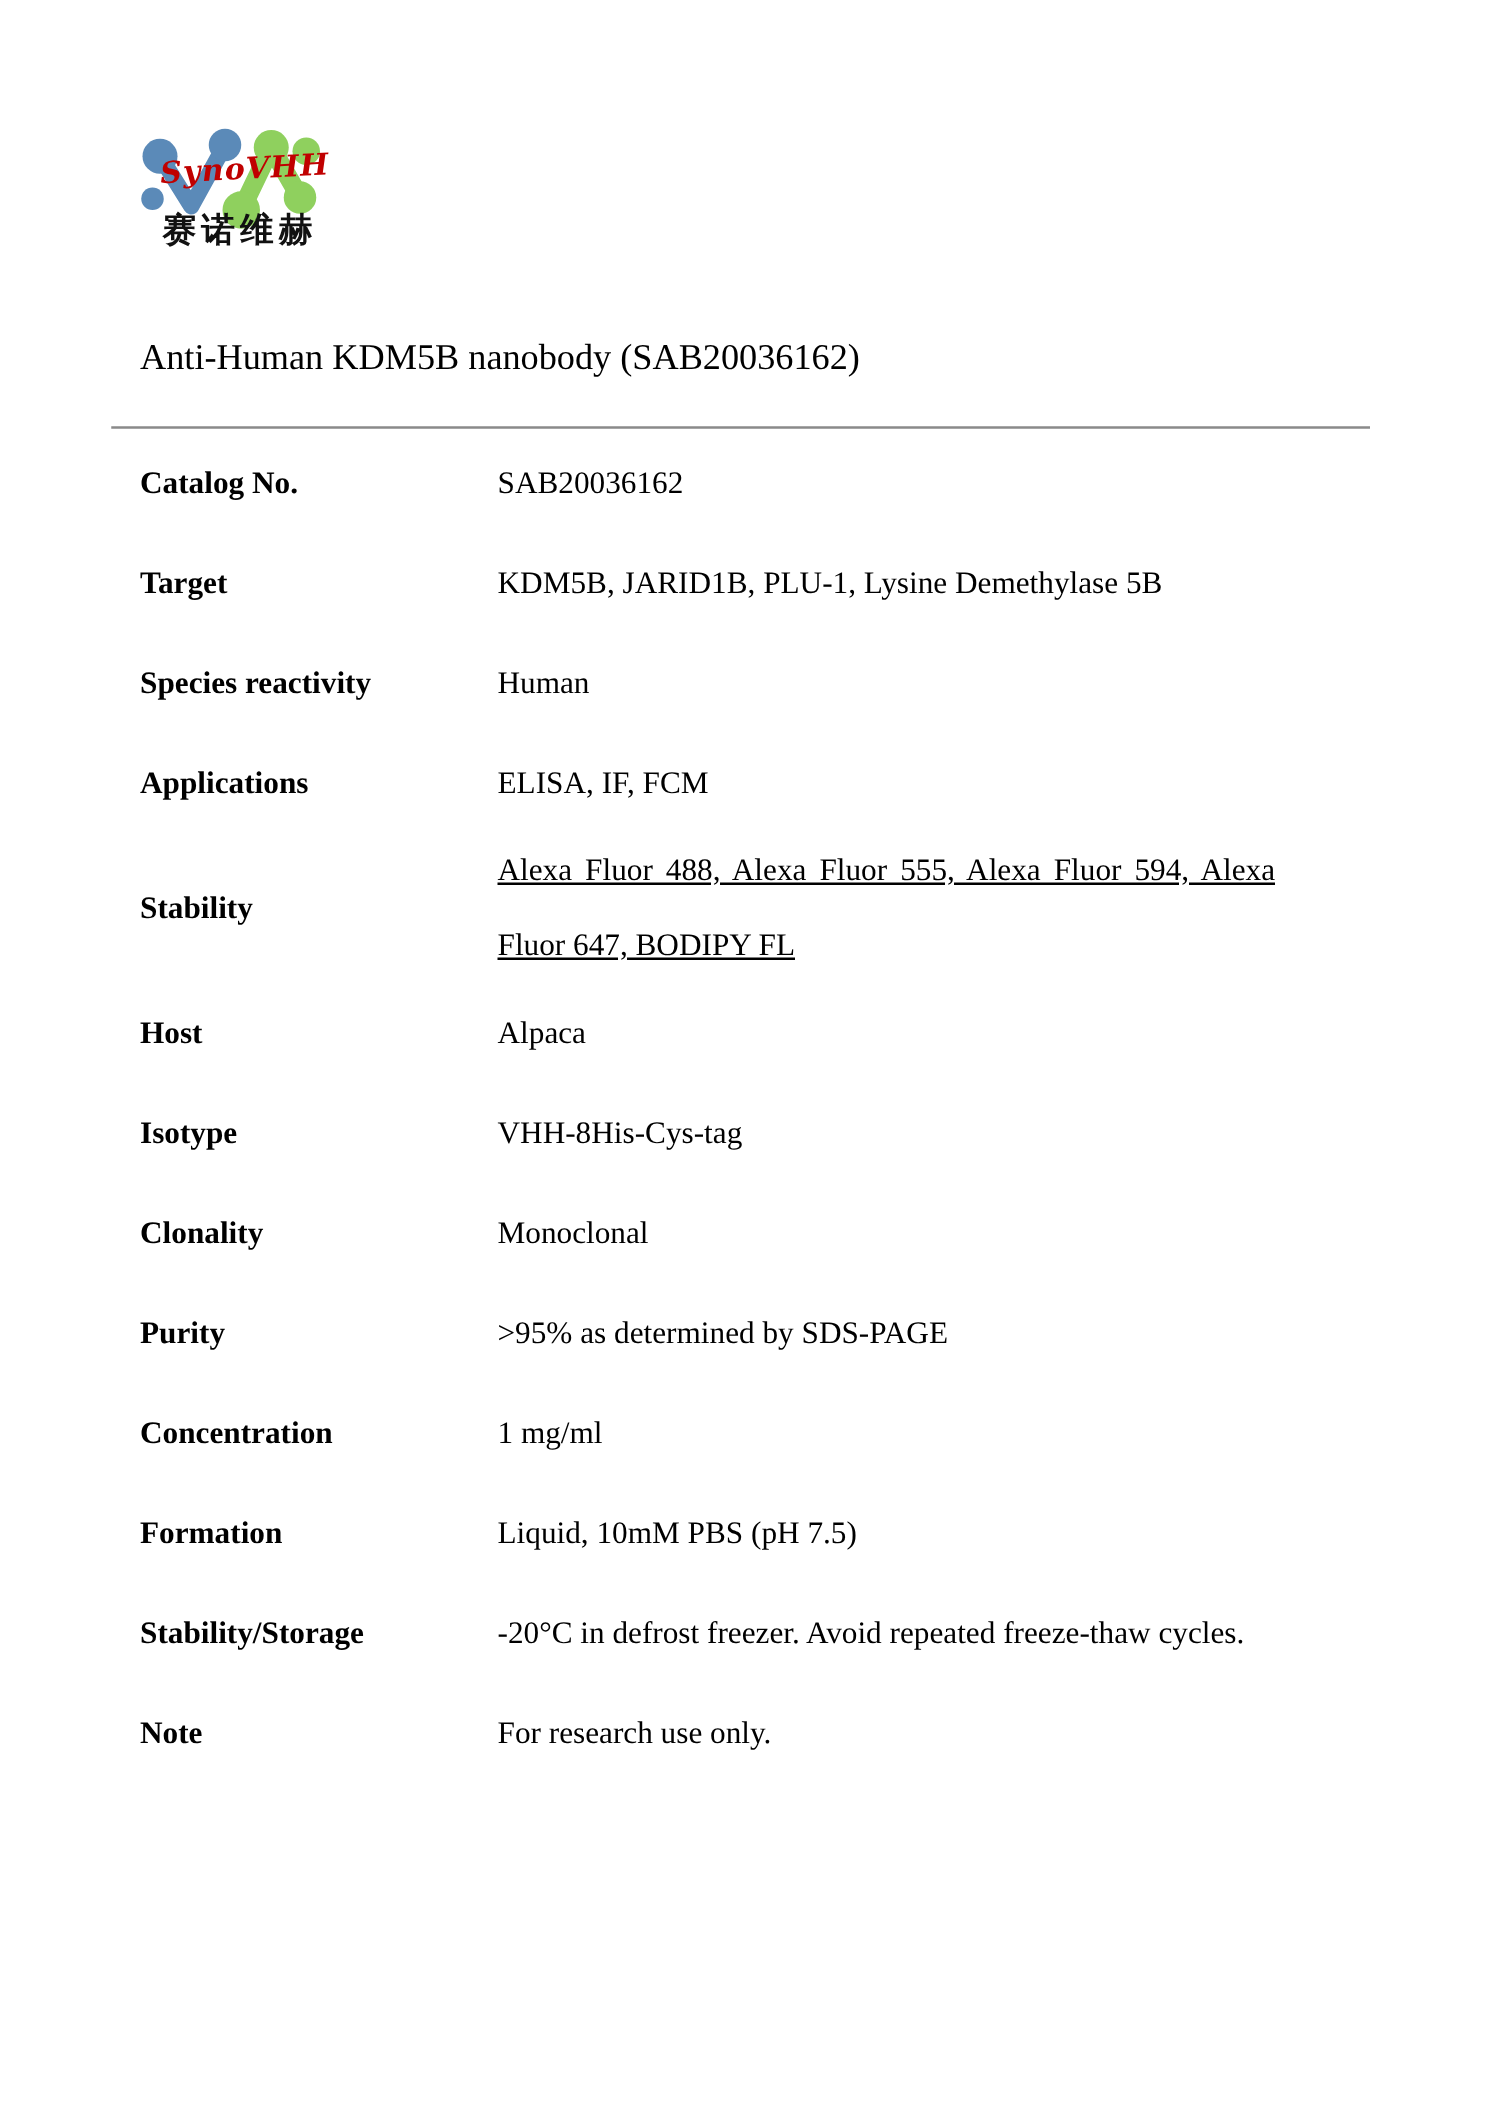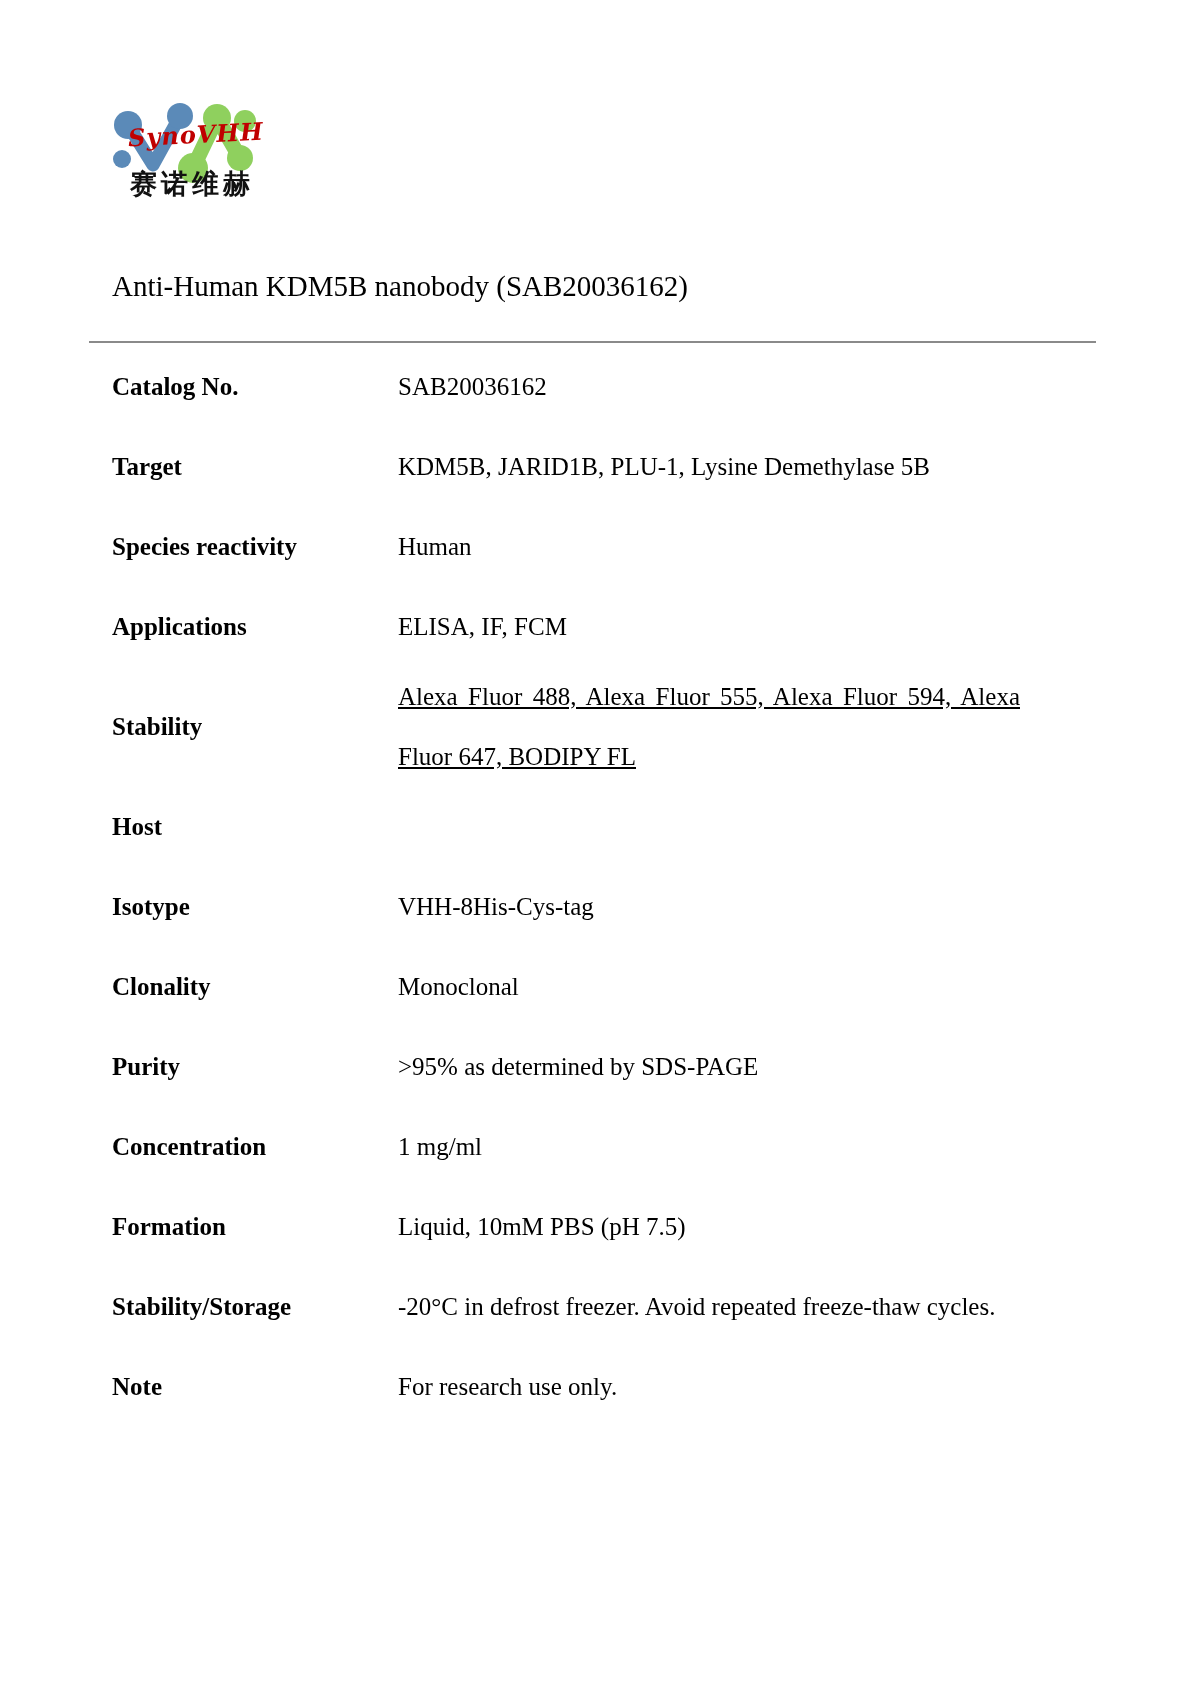--- a/index.html
+++ b/index.html
@@ -148,20 +148,21 @@
       <div class="row">
         <div class="lab">Applications</div>
         <div class="val">ELISA, IF, FCM</div>
       </div>
       <div class="row tall">
         <div class="lab">Stability</div>
         <div class="val">Alexa Fluor 488, Alexa Fluor 555, Alexa Fluor 594, Alexa Fluor 647, BODIPY FL</div>
       </div>
       <div class="row">
         <div class="lab">Host</div>
+        <div class="val">Alpaca</div>
       </div>
       <div class="row">
         <div class="lab">Isotype</div>
         <div class="val">VHH-8His-Cys-tag</div>
       </div>
       <div class="row">
         <div class="lab">Clonality</div>
         <div class="val">Monoclonal</div>
       </div>
       <div class="row">

